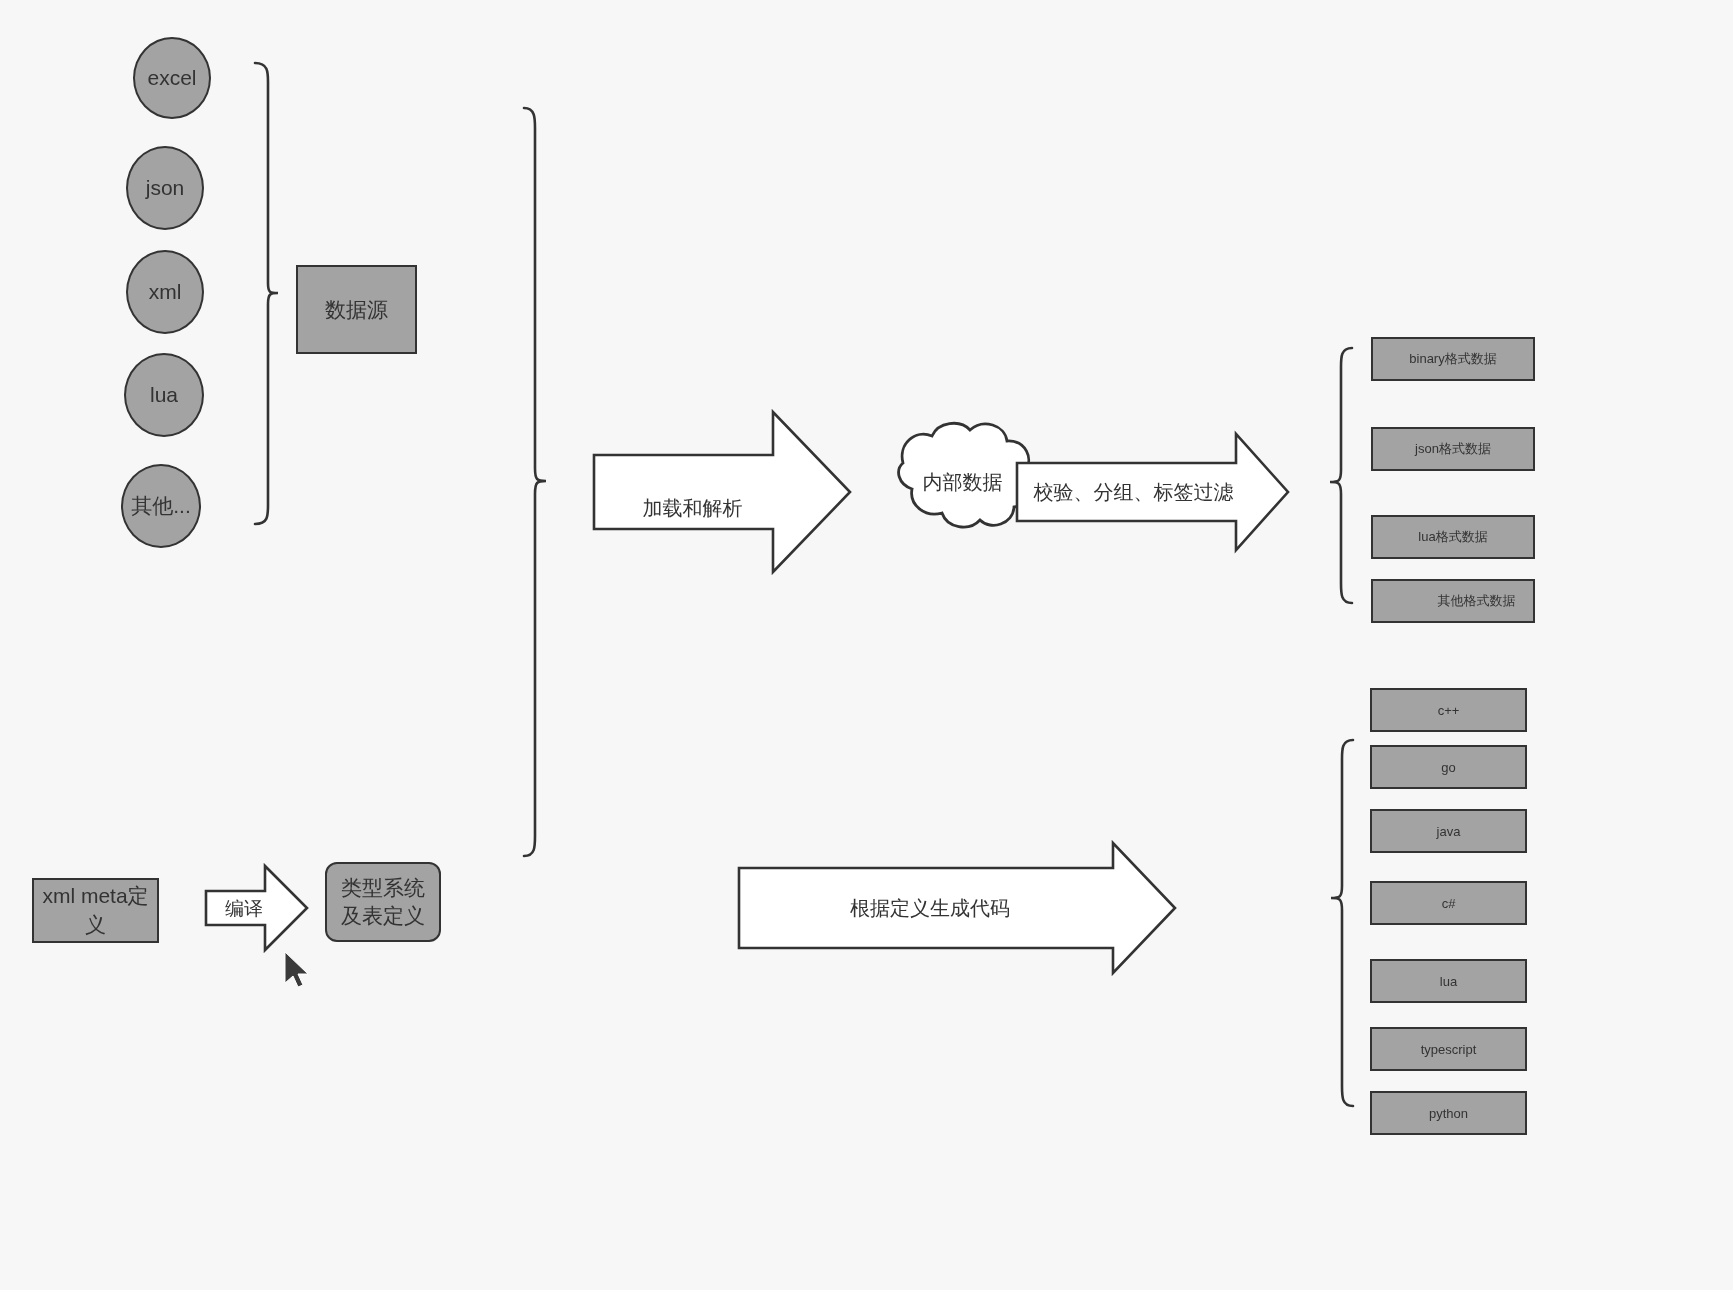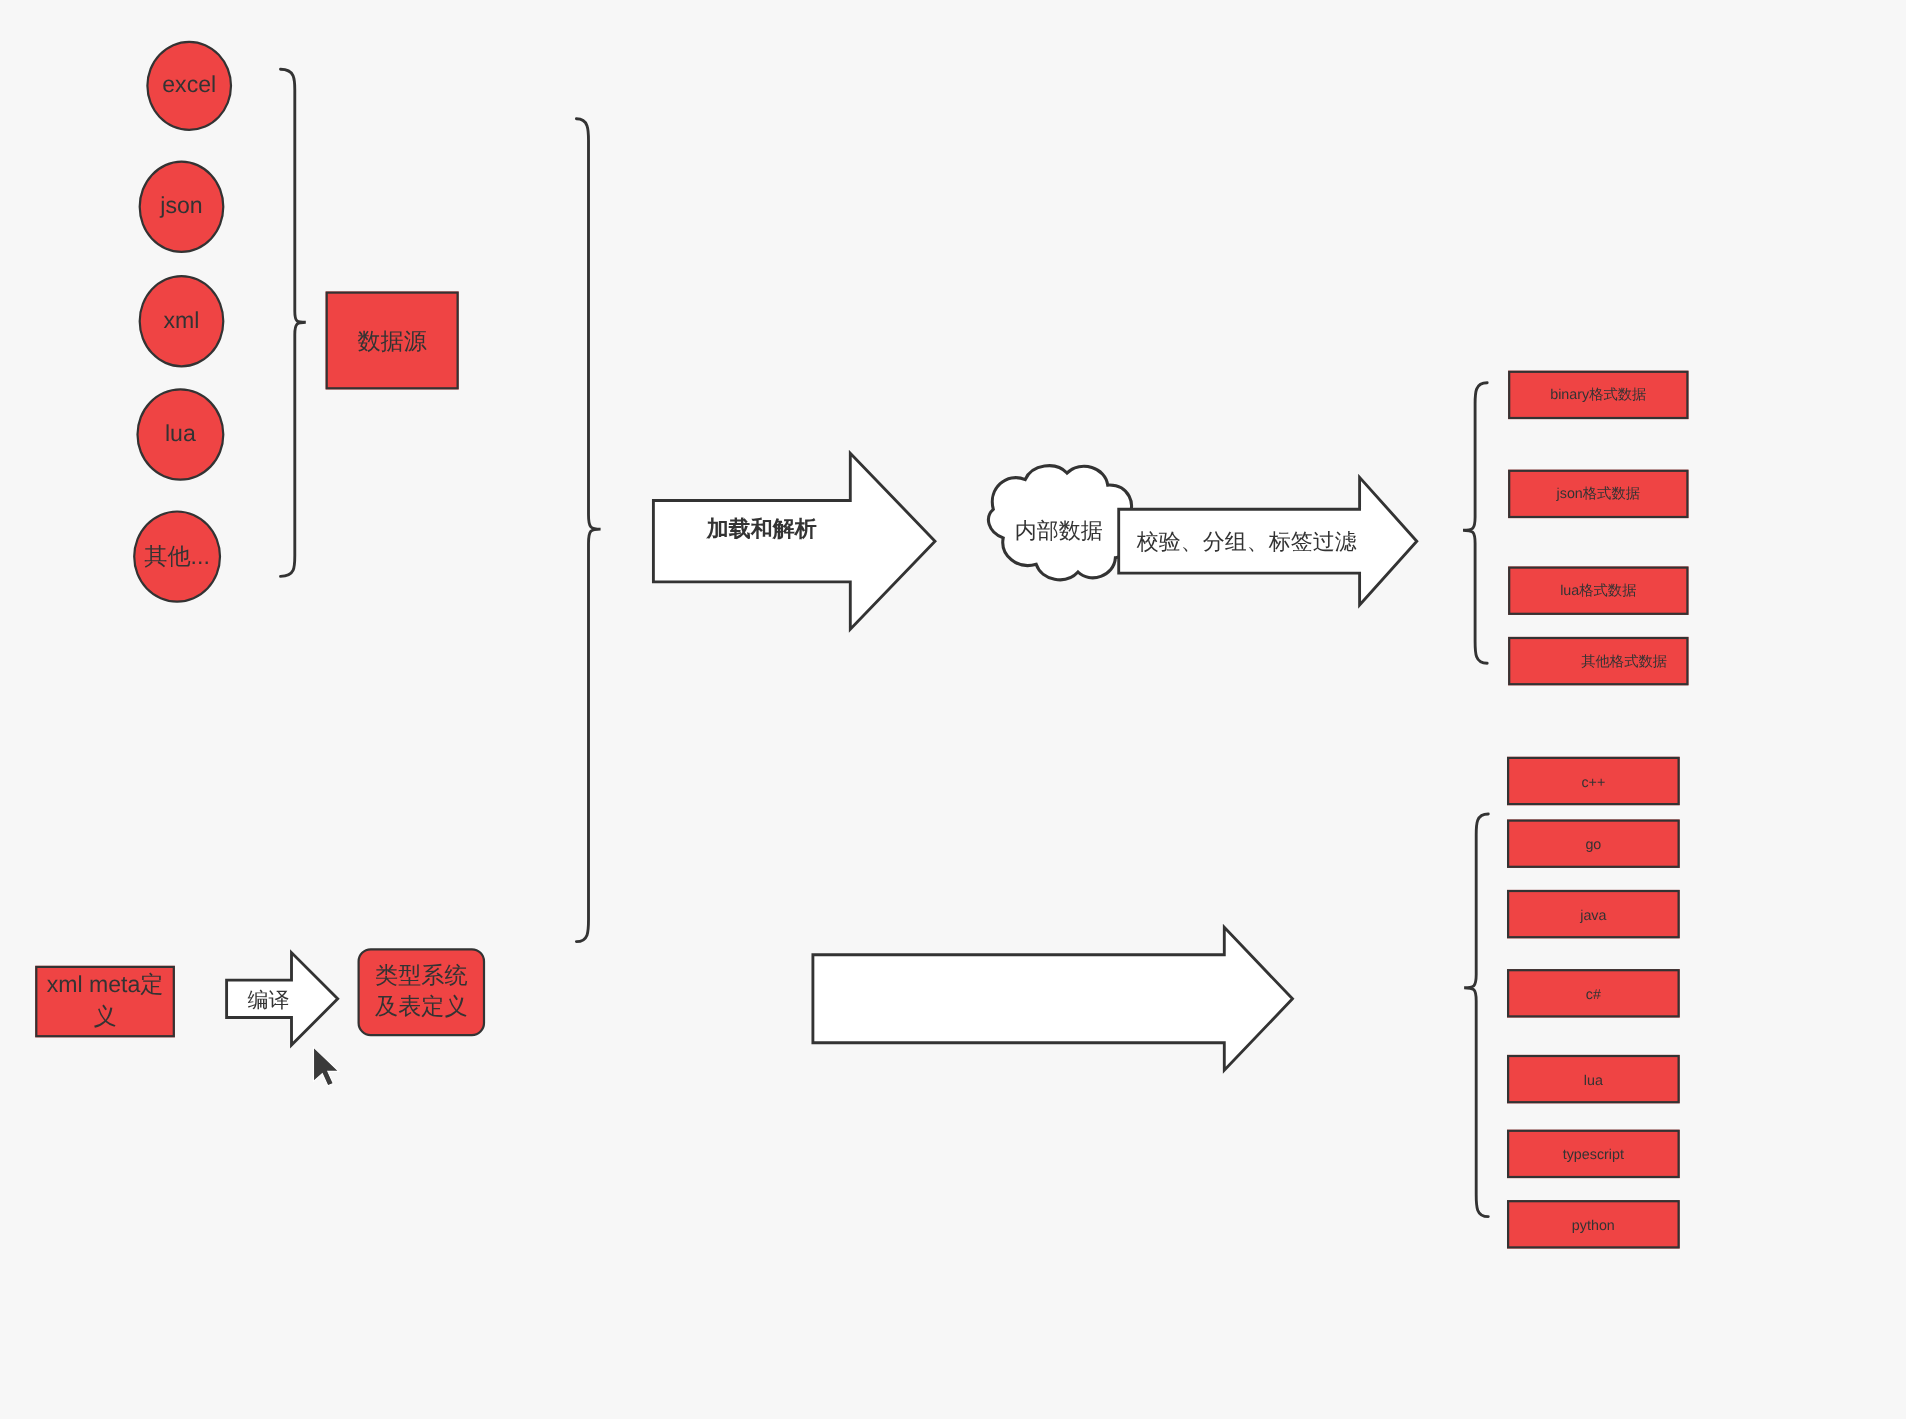--- a/index.html
+++ b/index.html
@@ -5,21 +5,21 @@
   html,body{margin:0;padding:0;}
   body{
     width:1733px;height:1290px;
     background:#f7f7f7;
     font-family:"Liberation Sans","DejaVu Sans",sans-serif;
     color:#333333;
     position:relative;
     overflow:hidden;
   }
   #canvas{position:absolute;left:0;top:0;width:1733px;height:1290px;}
-  .node{position:absolute;box-sizing:border-box;display:flex;align-items:center;justify-content:center;text-align:center;background:#ef4444;color:#333333;}
+  .node{position:absolute;box-sizing:border-box;display:flex;align-items:center;justify-content:center;text-align:center;background:#a3a3a3;color:#333333;}
   .ellipse{border:2.6px solid #333333;border-radius:50%;font-size:21px;}
   .rect{border:2.6px solid #333333;font-size:21px;}
   .rrect{border:2.6px solid #333333;border-radius:12px;font-size:21px;line-height:1.35;}
   .smallrect{border:2.2px solid #333333;font-size:13px;}
   .arrowlabel{position:absolute;display:flex;align-items:center;justify-content:center;font-size:20px;color:#333333;pointer-events:none;}
   svg{position:absolute;left:0;top:0;overflow:visible;}
   .shape{fill:#ffffff;stroke:#333333;stroke-width:2.6;stroke-linejoin:miter;}
   .brace{fill:none;stroke:#333333;stroke-width:2.6;stroke-linecap:round;}
   .cloud{fill:#ffffff;stroke:#333333;stroke-width:2.8;}
 </style>
@@ -123,21 +123,21 @@
     <span>lua</span>
   </div>
   <div class="node ellipse" style="left:121px;top:464px;width:80px;height:84px;">
     <span>其他...</span>
   </div>
 
   <div class="node rect" style="left:296px;top:245px;width:121px;height:89px;margin-top:20px;">
     <span>数据源</span>
   </div>
 
-  <div class="arrowlabel" style="left:610px;top:460px;width:165px;height:40px;font-weight:bold;">
+  <div class="arrowlabel" style="left:610px;top:488px;width:165px;height:40px;">
     <span>加载和解析</span>
   </div>
 
   <div class="arrowlabel" style="left:895px;top:462px;width:135px;height:40px;">
     <span>内部数据</span>
   </div>
 
   <div class="arrowlabel" style="left:1026px;top:472px;width:215px;height:40px;">
     <span>校验、分组、标签过滤</span>
   </div>
@@ -160,20 +160,23 @@
   </div>
 
   <div class="arrowlabel" style="left:201px;top:893px;width:62px;height:32px;font-size:19px;justify-content:flex-end;">
     <span>编译</span>
   </div>
 
   <div class="node rrect" style="left:325px;top:862px;width:116px;height:80px;padding:0 8px;justify-content:flex-end;">
     <span>类型系统及表定义</span>
   </div>
 
+  <div class="arrowlabel" style="left:760px;top:888px;width:340px;height:40px;">
+    <span>根据定义生成代码</span>
+  </div>
 
   <div class="node smallrect" style="left:1370px;top:688px;width:157px;height:44px;">
     <span>c++</span>
   </div>
   <div class="node smallrect" style="left:1370px;top:745px;width:157px;height:44px;">
     <span>go</span>
   </div>
   <div class="node smallrect" style="left:1370px;top:809px;width:157px;height:44px;">
     <span>java</span>
   </div>

